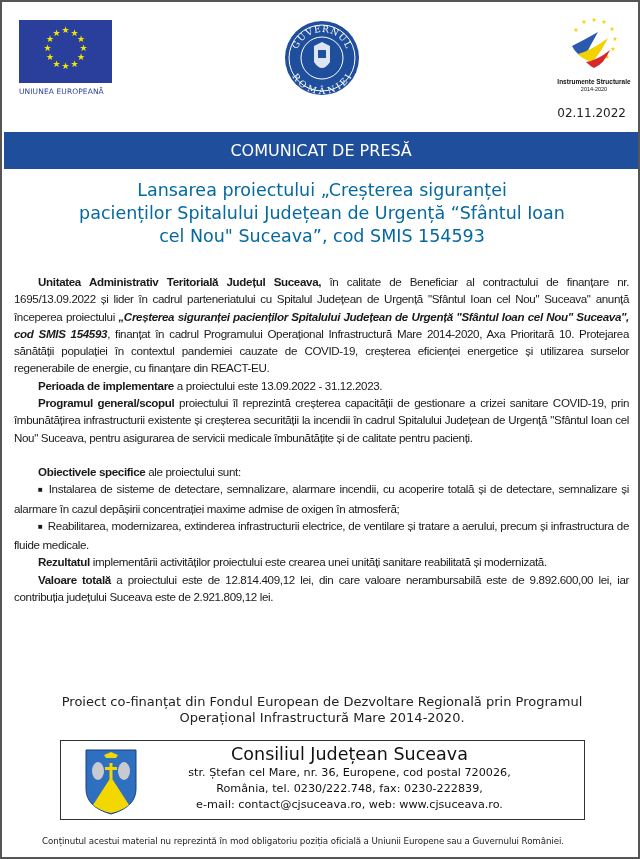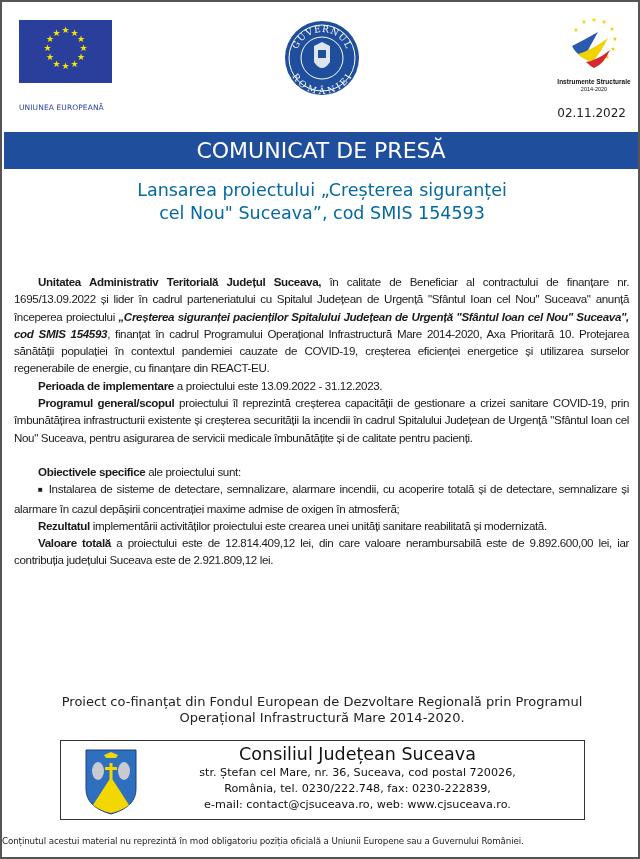--- a/index.html
+++ b/index.html
@@ -3,47 +3,47 @@
 <meta charset="utf-8">
 <style>
   * { box-sizing: border-box; margin: 0; padding: 0; }
   html, body { width: 640px; height: 859px; background: #fff; }
   body { font-family: "DejaVu Sans", "Liberation Sans", sans-serif; color: #1a1a1a; overflow: hidden; }
   .page { position: relative; width: 640px; height: 859px; border: 2px solid #555; background: #fff; }
 
   .logos { position: absolute; top: 0; left: 0; width: 100%; height: 125px; }
   .eu { position: absolute; left: 17px; top: 18px; width: 96px; height: 80px; }
   .eu-flag { width: 93px; height: 63px; background: #2a3f9b; position: relative; }
-  .eu-label { font-size: 7.5px; color: #2a3f9b; margin-top: 20px; letter-spacing: 0.1px; }
+  .eu-label { font-size: 7.5px; color: #2a3f9b; margin-top: 4px; letter-spacing: 0.1px; }
   .gov { position: absolute; left: 282px; top: 18px; width: 76px; height: 76px; }
   .is { position: absolute; left: 554px; top: 14px; width: 76px; height: 82px; text-align: center; }
   .is-label { font-size: 6.5px; font-weight: bold; color: #111; line-height: 1.2; margin-top: 2px; font-family: "Liberation Sans", sans-serif; }
   .is-years { font-size: 5.5px; color: #111; font-family: "Liberation Sans", sans-serif; }
   .date { position: absolute; right: 12px; top: 104px; font-size: 12px; color: #222; }
 
   .banner { position: absolute; left: 2px; top: 130px; width: 634px; height: 37px; background: #1f4f9c; color: #fff;
-            text-align: center; font-size: 22px; line-height: 37px; font-family: "DejaVu Sans", sans-serif; letter-spacing: 0; }
+            text-align: center; font-size: 16px; line-height: 37px; font-family: "DejaVu Sans", sans-serif; letter-spacing: 0; }
   .title { position: absolute; left: 20px; top: 177px; width: 600px; text-align: center; font-size: 17.5px; line-height: 23px; color: #0369a1; }
 
   .body { position: absolute; left: 12px; top: 271px; width: 615px; font-size: 11.6px; line-height: 17.3px; text-align: justify; color: #1a1a1a;
           font-family: Liberation Sans, sans-serif; letter-spacing: -0.35px; }
   .body p { margin: 0; }
   .ind { text-indent: 24px; }
   .gap { height: 17px; }
   .bullet::before { content: "\25A0"; font-size: 8px; margin-right: 5px; position: relative; top: -1px; }
 
   .cofin { position: absolute; left: 40px; top: 692px; width: 560px; text-align: center; font-size: 13px; line-height: 16px; color: #222; }
 
   .contact { position: absolute; left: 58px; top: 738px; width: 525px; height: 80px; border: 1px solid #333; }
   .coa { position: absolute; left: 24px; top: 8px; width: 52px; height: 66px; }
-  .contact-text { position: absolute; left: 84px; top: 2px; width: 425px; text-align: center; }
+  .contact-text { position: absolute; left: 76px; top: 2px; width: 425px; text-align: center; }
   .contact-name { font-size: 17.5px; line-height: 22px; color: #111; }
   .contact-line { font-size: 11.2px; line-height: 16px; color: #111; }
 
-  .disclaimer { position: absolute; left: 0; top: 834px; width: 602px; text-align: left; font-size: 8.7px; color: #222; letter-spacing: -0.1px; }
+  .disclaimer { position: absolute; left: 0; top: 834px; width: 602px; text-align: center; font-size: 8.7px; color: #222; letter-spacing: -0.1px; }
 </style>
 </head>
 <body>
 
 <div class="page">
 
   <div class="logos">
     <div class="eu">
       <div class="eu-flag">
         <svg width="93" height="63" viewBox="0 0 93 63">
@@ -102,38 +102,40 @@
       <div class="is-years">2014-2020</div>
     </div>
 
     <div class="date">02.11.2022</div>
   </div>
 
   <div class="banner">COMUNICAT DE PRESĂ</div>
 
   <div class="title">
     <div>Lansarea proiectului „Creșterea siguranței</div>
+    <div>pacienților Spitalului Județean de Urgență “Sfântul Ioan</div>
     <div>cel Nou" Suceava”, cod SMIS 154593</div>
   </div>
 
   <div class="body">
     <p class="ind">
       <b>Unitatea Administrativ Teritorială Județul Suceava,</b><span> în calitate de Beneficiar al contractului de finanțare nr. 1695/13.09.2022 și lider în cadrul parteneriatului cu Spitalul Județean de Urgență "Sfântul Ioan cel Nou" Suceava" anunță începerea proiectului </span><b><i>„Creșterea siguranței pacienților Spitalului Județean de Urgență "Sfântul Ioan cel Nou" Suceava", cod SMIS 154593</i></b><span>, finanțat în cadrul Programului Operațional Infrastructură Mare 2014-2020, Axa Prioritară 10. Protejarea sănătății populației în contextul pandemiei cauzate de COVID-19, creșterea eficienței energetice și utilizarea surselor regenerabile de energie, cu finanțare din REACT-EU.</span>
     </p>
     <p class="ind">
       <b>Perioada de implementare</b><span> a proiectului este 13.09.2022 - 31.12.2023.</span>
     </p>
     <p class="ind">
       <b>Programul general/scopul</b><span> proiectului îl reprezintă creșterea capacității de gestionare a crizei sanitare COVID-19, prin îmbunătățirea infrastructurii existente și creșterea securității la incendii în cadrul Spitalului Județean de Urgență "Sfântul Ioan cel Nou" Suceava, pentru asigurarea de servicii medicale îmbunătățite și de calitate pentru pacienți.</span>
     </p>
     <div class="gap"></div>
     <p class="ind">
       <b>Obiectivele specifice</b><span> ale proiectului sunt:</span>
     </p>
     <p class="ind bullet">Instalarea de sisteme de detectare, semnalizare, alarmare incendii, cu acoperire totală și de detectare, semnalizare și alarmare în cazul depășirii concentrației maxime admise de oxigen în atmosferă;</p>
+    <p class="ind bullet">Reabilitarea, modernizarea, extinderea infrastructurii electrice, de ventilare și tratare a aerului, precum și infrastructura de fluide medicale.</p>
     <p class="ind">
       <b>Rezultatul</b><span> implementării activităților proiectului este crearea unei unități sanitare reabilitată și modernizată.</span>
     </p>
     <p class="ind">
       <b>Valoare totală</b><span> a proiectului este de 12.814.409,12 lei, din care valoare nerambursabilă este de 9.892.600,00 lei, iar contribuția județului Suceava este de 2.921.809,12 lei.</span>
     </p>
   </div>
 
   <div class="cofin">
     <div>Proiect co-finanțat din Fondul European de Dezvoltare Regională prin Programul</div>
@@ -147,20 +149,20 @@
         <path d="M8 56 L26 28 L44 56 Q36 62 26 64 Q16 62 8 56Z" fill="#f2d800"></path>
         <rect x="24.5" y="14" width="3" height="16" fill="#f2d800"></rect>
         <rect x="20" y="18" width="12" height="3" fill="#f2d800"></rect>
         <ellipse cx="13" cy="22" rx="6" ry="9" fill="#c9c9d2"></ellipse>
         <ellipse cx="39" cy="22" rx="6" ry="9" fill="#c9c9d2"></ellipse>
         <path d="M19 6 L26 3 L33 6 L31 9 L21 9Z" fill="#f2d800"></path>
       </svg>
     </div>
     <div class="contact-text">
       <div class="contact-name">Consiliul Județean Suceava</div>
-      <div class="contact-line">str. Ștefan cel Mare, nr. 36, Suceava, cod postal 720026,</div>
+      <div class="contact-line">str. Ștefan cel Mare, nr. 36, Europene, cod postal 720026,</div>
       <div class="contact-line">România, tel. 0230/222.748, fax: 0230-222839,</div>
       <div class="contact-line">e-mail: contact@cjsuceava.ro, web: www.cjsuceava.ro.</div>
     </div>
   </div>
 
   <div class="disclaimer">Conținutul acestui material nu reprezintă în mod obligatoriu poziția oficială a Uniunii Europene sau a Guvernului României.</div>
 </div>
 
 </body></html>

